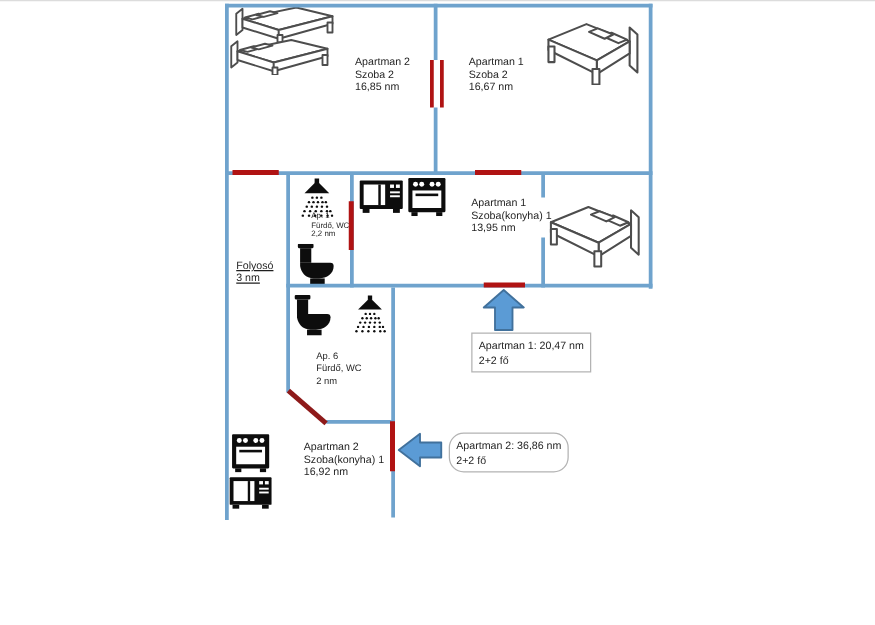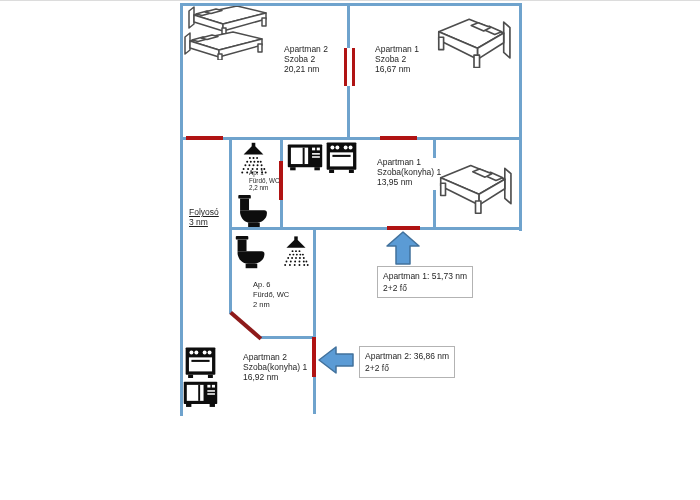--- a/index.html
+++ b/index.html
@@ -183,21 +183,21 @@
   <svg class="furn" style="left:184px;top:345px;width:33px;height:33px;">
       <use href="#sym-stove"></use>
     </svg>
   <svg class="furn" style="left:183px;top:380px;width:35px;height:28px;">
       <use href="#sym-micro"></use>
     </svg>
 
   <div class="lbl" style="left:284px;top:44px;">
     <div>Apartman 2</div>
     <div>Szoba 2</div>
-    <div>20,21 nm</div>
+    <div>16,85 nm</div>
   </div>
   <div class="lbl" style="left:375px;top:44px;">
     <div>Apartman 1</div>
     <div>Szoba 2</div>
     <div>16,67 nm</div>
   </div>
   <div class="lbl" style="left:377px;top:157px;">
     <div>Apartman 1</div>
     <div>Szoba(konyha) 1</div>
     <div>13,95 nm</div>
@@ -223,21 +223,21 @@
   </div>
 
   <svg class="arrow" style="left:385px;top:230px;width:36px;height:36px;" viewBox="0 0 36 36">
     <polygon points="18,2 34,16 25,16 25,34 11,34 11,16 2,16" fill="#5b9bd5" stroke="#41719c" stroke-width="1.5" stroke-linejoin="round"></polygon>
   </svg>
   <svg class="arrow" style="left:317px;top:344px;width:38px;height:32px;" viewBox="0 0 38 32">
     <polygon points="2,16 19,3 19,10 36,10 36,22 19,22 19,29" fill="#5b9bd5" stroke="#41719c" stroke-width="1.5" stroke-linejoin="round"></polygon>
   </svg>
 
   <div class="callout" style="left:377px;top:266px;">
-    <div>Apartman 1: 51,73 nm</div>
+    <div>Apartman 1: 20,47 nm</div>
     <div>2+2 fő</div>
   </div>
-  <div class="callout" style="left:359px;top:346px;">
+  <div class="callout" style="left:359px;top:346px;border-radius:12px;">
     <div>Apartman 2: 36,86 nm</div>
     <div>2+2 fő</div>
   </div>
 
 </div>
 
 </body></html>

